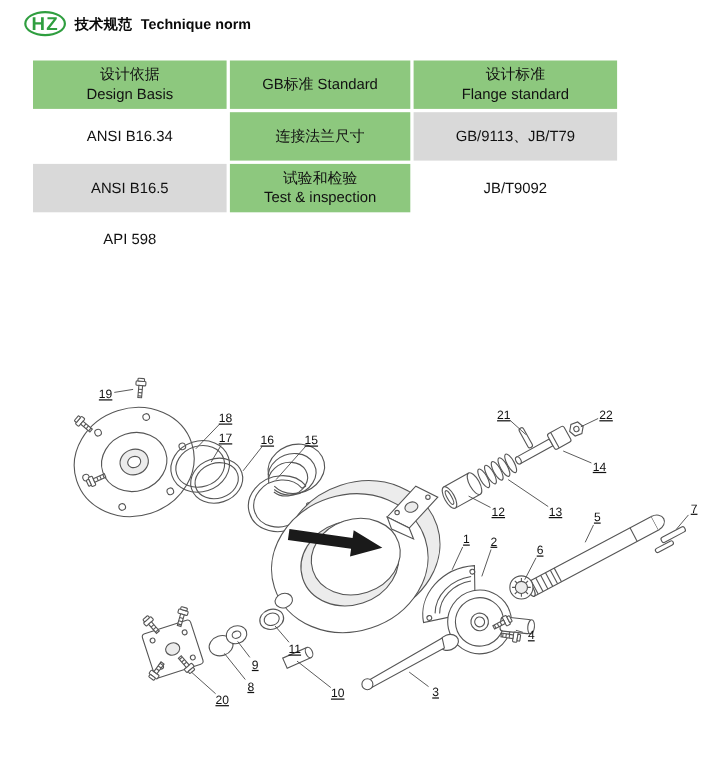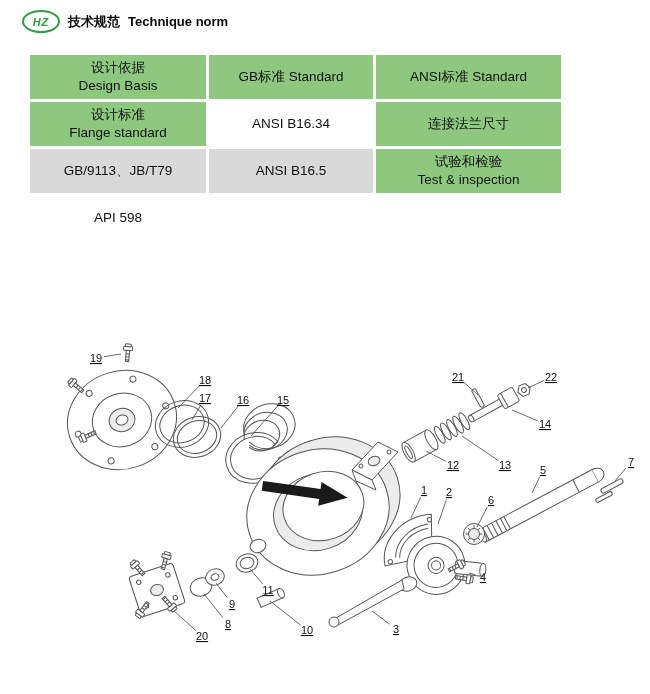--- a/index.html
+++ b/index.html
@@ -10,21 +10,21 @@
   }
   html,body{margin:0;padding:0;}
   body{
     width:650px;height:694px;position:relative;background:#fff;
     font-family:"Liberation Sans","DejaVu Sans",sans-serif;color:#111;
     overflow:hidden;
   }
   .header{position:absolute;top:10px;left:22px;display:flex;align-items:center;gap:8px;}
   .logo{
     width:34px;height:19px;border:2px solid var(--logo);border-radius:50%;
-    color:var(--logo);font-style:italic;font-weight:bold;font-size:11px;
+    color:var(--logo);font-weight:bold;font-size:17px;
     display:flex;align-items:center;justify-content:center;letter-spacing:1px;
   }
   .title{font-size:13px;font-weight:bold;color:#0a0a0a;}
   .title .cn{margin-right:8px;}
 
   .spec-table{
     position:absolute;top:55px;left:30px;width:527px;
     display:grid;grid-template-columns:176px 164px 185px;grid-auto-rows:44px;
     gap:3px;background:#fff;
   }
@@ -57,38 +57,38 @@
   </div>
 </div>
 
 <div class="spec-table">
 
   <div class="cell label">
     <span class="cn">设计依据</span>
     <span class="en">Design Basis</span>
   </div>
   <div class="cell head">GB标准 Standard</div>
-  <div class="cell head">ANSI标准 Standard</div>
 
   <div class="cell label">
     <span class="cn">设计标准</span>
     <span class="en">Flange standard</span>
   </div>
   <div class="cell">ANSI B16.34</div>
 
   <div class="cell label">
     <span class="cn">连接法兰尺寸</span>
   </div>
   <div class="cell gray">GB/9113、JB/T79</div>
   <div class="cell gray">ANSI B16.5</div>
 
   <div class="cell label">
     <span class="cn">试验和检验</span>
     <span class="en">Test &amp; inspection</span>
   </div>
+  <div class="cell">JB/T9092</div>
   <div class="cell">API 598</div>
 </div>
 
 <svg id="diagram-svg" width="650" height="694" viewBox="0 0 650 694">
   <defs>
     <g id="bolt">
       <rect x="-4.5" y="-3.5" width="9" height="4" rx="1" class="fw"></rect>
       <rect x="-3" y="-6" width="6" height="2.6" rx="0.8" class="fw"></rect>
       <rect x="-1.7" y="0.5" width="3.4" height="11" class="fw"></rect>
       <line x1="-1.7" y1="4" x2="1.7" y2="4" class="ln"></line>

